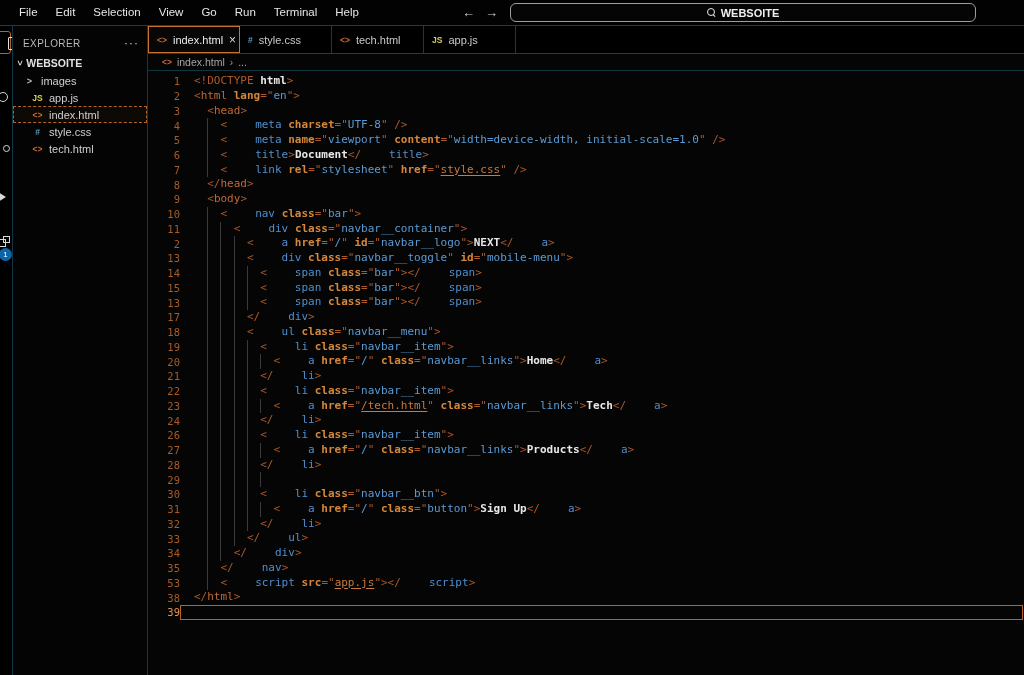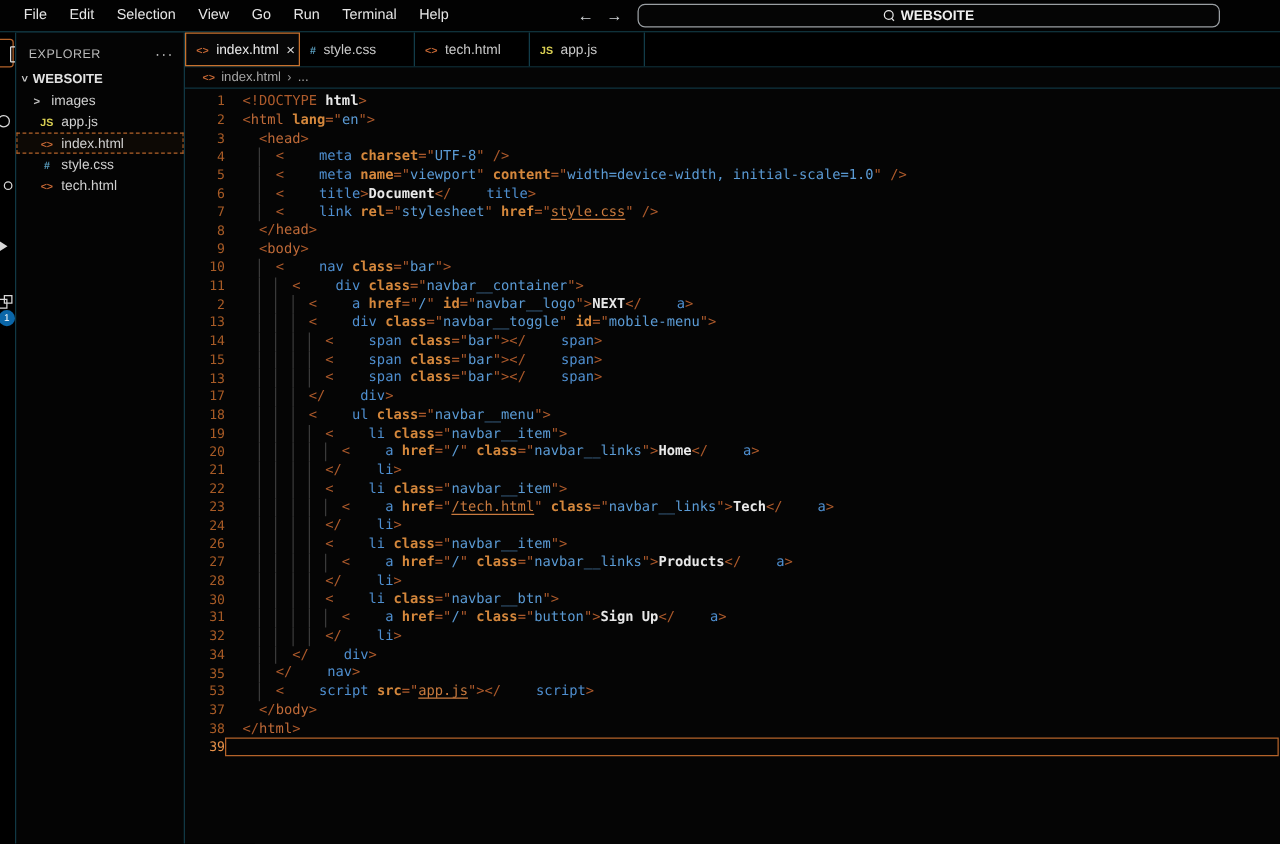--- a/index.html
+++ b/index.html
@@ -306,46 +306,50 @@
           </div>
           <div class="line">
             <div class="lnum">27</div>
             <div class="lcontent"><span class="guide" style="left: calc(2ch + 14px);"></span><span class="guide" style="left: calc(4ch + 14px);"></span><span class="guide" style="left: calc(6ch + 14px);"></span><span class="guide" style="left: calc(8ch + 14px);"></span><span class="guide" style="left: calc(10ch + 14px);"></span><span class="tk-sp">            </span><span class="tk-p">&lt;</span><span class="tk-t">a</span><span class="tk-sp"> </span><span class="tk-a">href</span><span class="tk-p">="</span><span class="tk-v">/</span><span class="tk-p">"</span><span class="tk-sp"> </span><span class="tk-a">class</span><span class="tk-p">="</span><span class="tk-v">navbar__links</span><span class="tk-p">"&gt;</span><span class="tk-w">Products</span><span class="tk-p">&lt;/</span><span class="tk-t">a</span><span class="tk-p">&gt;</span></div>
           </div>
           <div class="line">
             <div class="lnum">28</div>
             <div class="lcontent"><span class="guide" style="left: calc(2ch + 14px);"></span><span class="guide" style="left: calc(4ch + 14px);"></span><span class="guide" style="left: calc(6ch + 14px);"></span><span class="guide" style="left: calc(8ch + 14px);"></span><span class="tk-sp">          </span><span class="tk-p">&lt;/</span><span class="tk-t">li</span><span class="tk-p">&gt;</span></div>
           </div>
           <div class="line">
+            <div class="lnum">29</div>
+            <div class="lcontent"><span class="guide" style="left: calc(2ch + 14px);"></span><span class="guide" style="left: calc(4ch + 14px);"></span><span class="guide" style="left: calc(6ch + 14px);"></span><span class="guide" style="left: calc(8ch + 14px);"></span><span class="guide" style="left: calc(10ch + 14px);"></span></div>
+          </div>
+          <div class="line">
             <div class="lnum">30</div>
             <div class="lcontent"><span class="guide" style="left: calc(2ch + 14px);"></span><span class="guide" style="left: calc(4ch + 14px);"></span><span class="guide" style="left: calc(6ch + 14px);"></span><span class="guide" style="left: calc(8ch + 14px);"></span><span class="tk-sp">          </span><span class="tk-p">&lt;</span><span class="tk-t">li</span><span class="tk-sp"> </span><span class="tk-a">class</span><span class="tk-p">="</span><span class="tk-v">navbar__btn</span><span class="tk-p">"&gt;</span></div>
           </div>
           <div class="line">
             <div class="lnum">31</div>
             <div class="lcontent"><span class="guide" style="left: calc(2ch + 14px);"></span><span class="guide" style="left: calc(4ch + 14px);"></span><span class="guide" style="left: calc(6ch + 14px);"></span><span class="guide" style="left: calc(8ch + 14px);"></span><span class="guide" style="left: calc(10ch + 14px);"></span><span class="tk-sp">            </span><span class="tk-p">&lt;</span><span class="tk-t">a</span><span class="tk-sp"> </span><span class="tk-a">href</span><span class="tk-p">="</span><span class="tk-v">/</span><span class="tk-p">"</span><span class="tk-sp"> </span><span class="tk-a">class</span><span class="tk-p">="</span><span class="tk-v">button</span><span class="tk-p">"&gt;</span><span class="tk-w">Sign Up</span><span class="tk-p">&lt;/</span><span class="tk-t">a</span><span class="tk-p">&gt;</span></div>
           </div>
           <div class="line">
             <div class="lnum">32</div>
             <div class="lcontent"><span class="guide" style="left: calc(2ch + 14px);"></span><span class="guide" style="left: calc(4ch + 14px);"></span><span class="guide" style="left: calc(6ch + 14px);"></span><span class="guide" style="left: calc(8ch + 14px);"></span><span class="tk-sp">          </span><span class="tk-p">&lt;/</span><span class="tk-t">li</span><span class="tk-p">&gt;</span></div>
           </div>
           <div class="line">
+            <div class="lnum">33</div>
+            <div class="lcontent"><span class="guide" style="left: calc(2ch + 14px);"></span><span class="guide" style="left: calc(4ch + 14px);"></span><span class="guide" style="left: calc(6ch + 14px);"></span><span class="tk-sp">        </span><span class="tk-p">&lt;/</span><span class="tk-t">ul</span><span class="tk-p">&gt;</span></div>
+          </div>
+          <div class="line">
             <div class="lnum">34</div>
             <div class="lcontent"><span class="guide" style="left: calc(2ch + 14px);"></span><span class="guide" style="left: calc(4ch + 14px);"></span><span class="tk-sp">      </span><span class="tk-p">&lt;/</span><span class="tk-t">div</span><span class="tk-p">&gt;</span></div>
           </div>
           <div class="line">
             <div class="lnum">35</div>
             <div class="lcontent"><span class="guide" style="left: calc(2ch + 14px);"></span><span class="tk-sp">    </span><span class="tk-p">&lt;/</span><span class="tk-t">nav</span><span class="tk-p">&gt;</span></div>
           </div>
           <div class="line">
             <div class="lnum">53</div>
             <div class="lcontent"><span class="guide" style="left: calc(2ch + 14px);"></span><span class="tk-sp">    </span><span class="tk-p">&lt;</span><span class="tk-t">script</span><span class="tk-sp"> </span><span class="tk-a">src</span><span class="tk-p">="</span><span class="tk-l">app.js</span><span class="tk-p">"&gt;&lt;/</span><span class="tk-t">script</span><span class="tk-p">&gt;</span></div>
-          </div>
-          <div class="line">
-            <div class="lnum">37</div>
-            <div class="lcontent"><span class="tk-sp">  </span><span class="tk-p">&lt;/</span><span class="tk-s">body</span><span class="tk-p">&gt;</span></div>
           </div>
           <div class="line">
             <div class="lnum">38</div>
             <div class="lcontent"><span class="tk-p">&lt;/</span><span class="tk-s">html</span><span class="tk-p">&gt;</span></div>
           </div>
           <div class="line cur">
             <div class="lnum">39</div>
             <div class="lcontent"></div>
           </div>
         </div>

